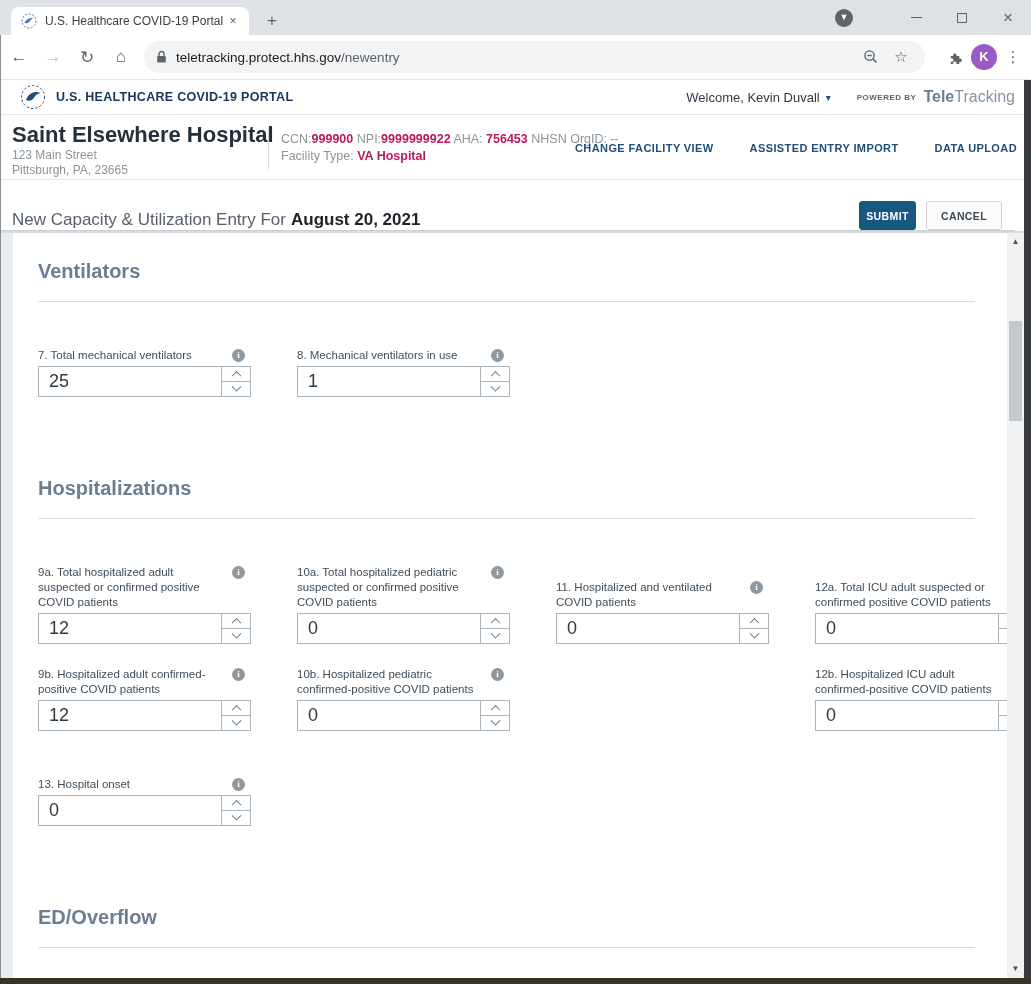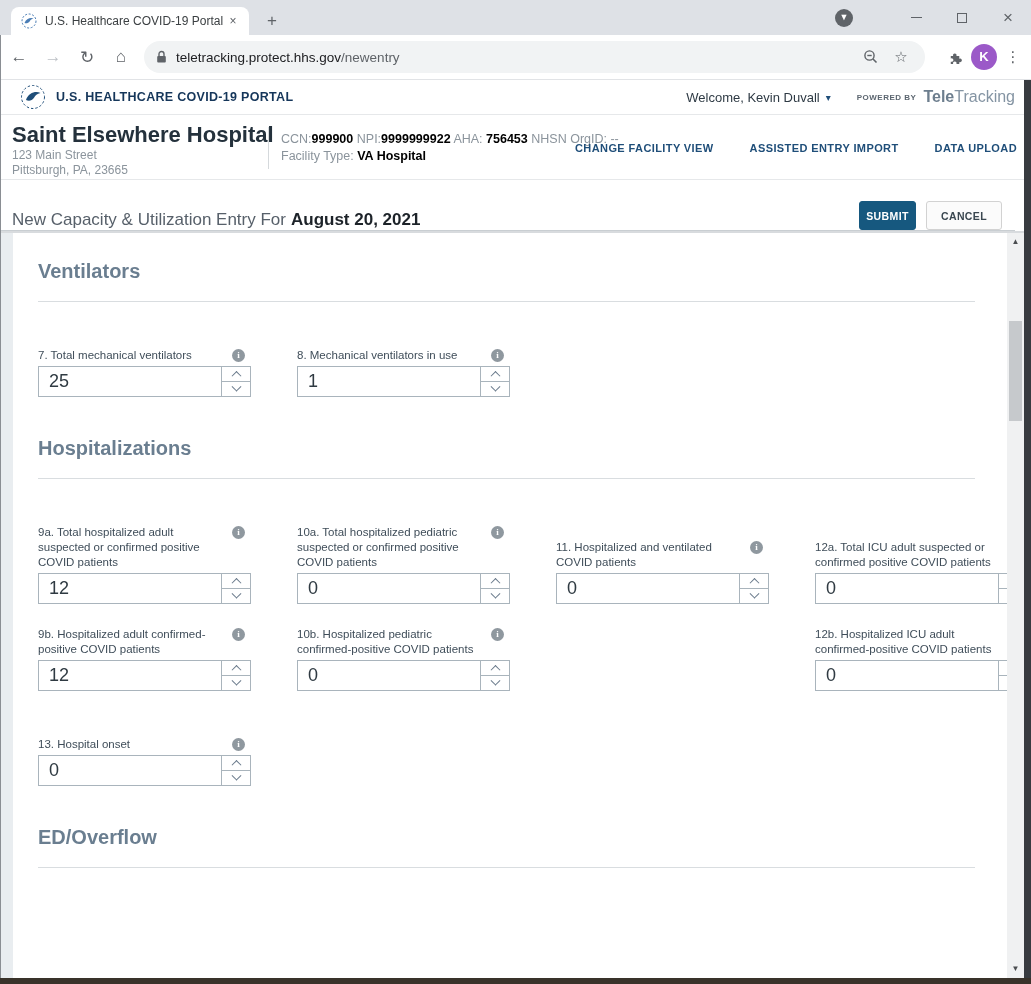--- a/index.html
+++ b/index.html
@@ -56,21 +56,21 @@
   .brand b { color:#6d7e8e; font-weight:bold; }
 
   
   .facility-bar { position:absolute; top:115px; left:0; right:0; height:65px; background:#fff;
                   border-bottom:1px solid #e6e8ea; }
   .fac-name { position:absolute; left:12px; top:7px; font-size:22px; font-weight:bold; color:#24313c; }
   .fac-addr { position:absolute; left:12px; font-size:12px; color:#8b949c; }
   .fac-addr.l1 { top:33px; } .fac-addr.l2 { top:48px; }
   .fac-divider { position:absolute; left:268px; top:12px; height:42px; width:1px; background:#d5d9dc; }
   .fac-ids { position:absolute; left:281px; top:16px; font-size:12.5px; color:#8b949c; line-height:17px; }
-  .fac-ids b { color:#000000; }
+  .fac-ids b { color:#be185d; }
   .fac-nav { position:absolute; right:14px; top:0; height:65px; display:flex; align-items:center; gap:36px; }
   .fac-link { font-size:11px; font-weight:bold; color:#1f4e79; letter-spacing:.4px; cursor:pointer;
               white-space:nowrap; }
 
   
   .entry-bar { position:absolute; top:180px; left:0; right:16px; height:51px; background:#fff;
                border-bottom:1px solid #c9ced2; display:flex; align-items:flex-end; }
   .entry-title { margin-left:12px; font-size:17px; color:#57606a; }
   .entry-title b { color:#1d2329; margin-left:5px; }
   .entry-actions { margin-left:auto; margin-right:13px; display:flex; gap:10px; }
@@ -82,21 +82,21 @@
   
   .content-wrap { position:absolute; top:231px; left:0; right:0; bottom:6px; background:#fff;
                   border-top:2px solid #d8dbde; }
   .left-gutter { position:absolute; left:0; top:0; bottom:0; width:13px; background:#e9edf0; }
   .content { position:absolute; left:13px; right:24px; top:0; bottom:0; overflow:hidden;
              padding:27px 32px 0 25px; }
   .section-title { font-size:20px; font-weight:bold; color:#6a7e90; }
   .rule { border:none; border-top:1px solid #d9dde0; margin-top:18px; }
   .fields-grid { display:grid; grid-template-columns:repeat(4,213px); column-gap:28px; align-items:end;gap:46px; }
   .mt-row1 { margin-top:46px; } .mt-row2 { margin-top:23px; } .mt-row3 { margin-top:46px; }
-  .mt-section { margin-top:40px; }
+  .mt-section { margin-top:80px; }
   .field { position:relative; width:213px; }
   .field.col4 { grid-column:4; }
   .field-label { display:block; padding-right:28px; font-size:11.5px; line-height:15px;
                  color:#3f4d59; margin-bottom:3px; }
   .info-icon { position:absolute; top:1px; right:6px; width:13px; height:13px; border-radius:50%;
                background:#8f989f; color:#fff; font-size:9px; font-weight:bold; text-align:center;
                line-height:13px; font-family:"Liberation Serif",serif; cursor:pointer; }
   .num-input { display:flex; height:31px; }
   .num-input input { flex:1; min-width:0; border:1px solid #a9b4bc; background:#fff; outline:none;
                      padding-left:10px; font-size:18px; color:#2f3a42;

